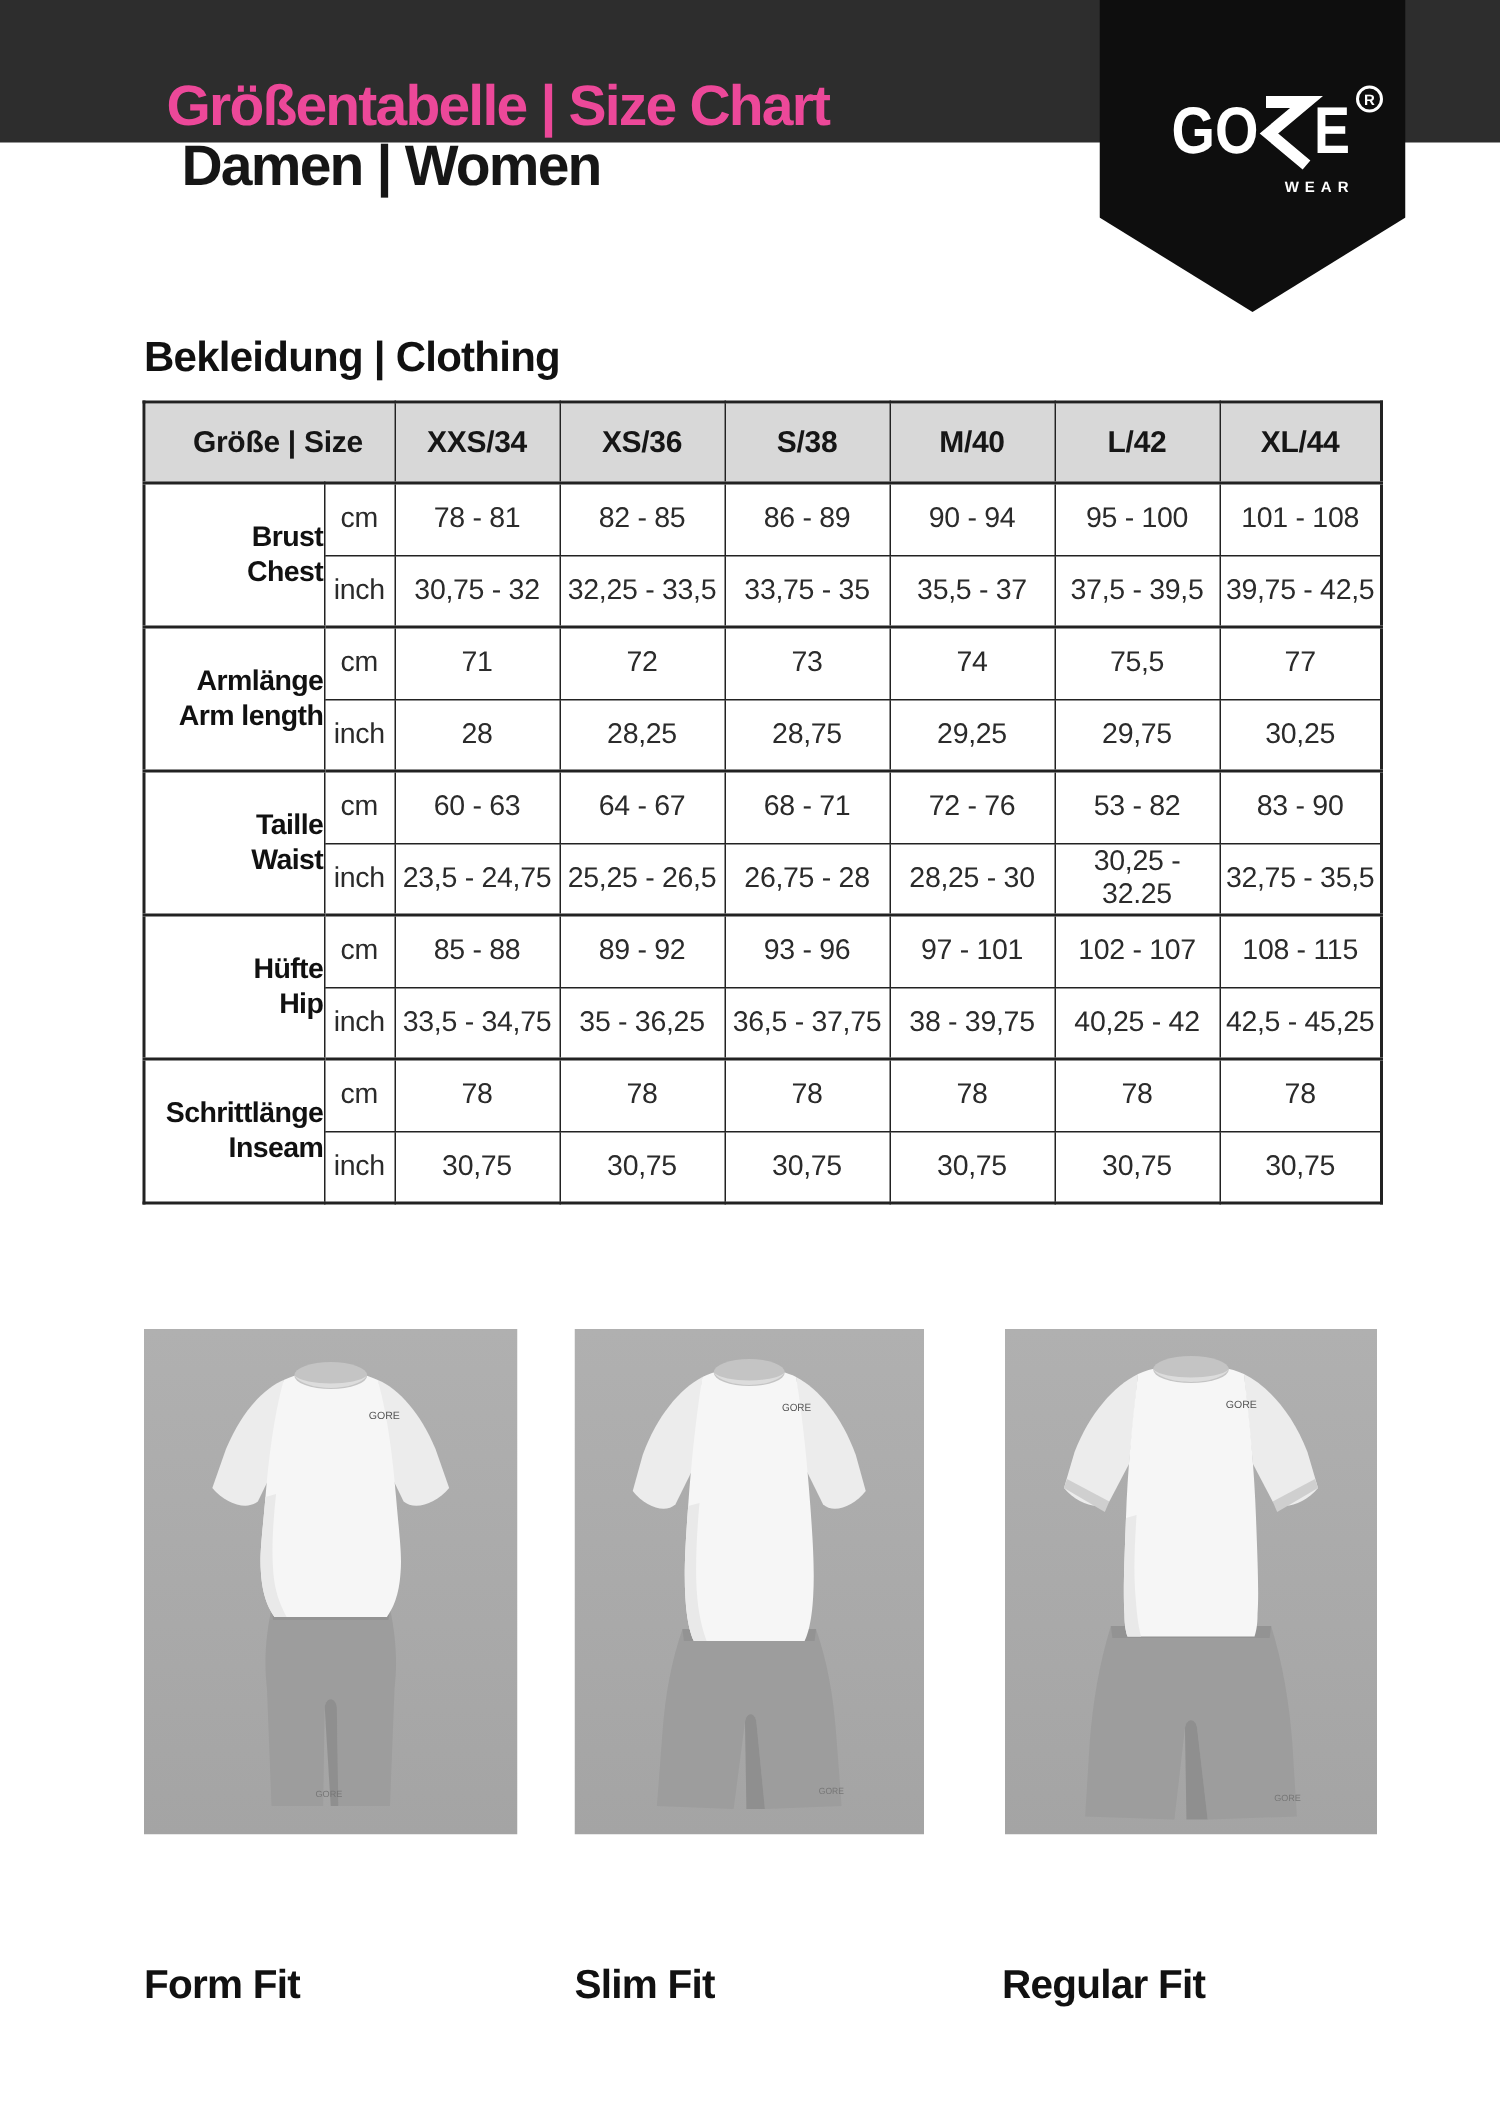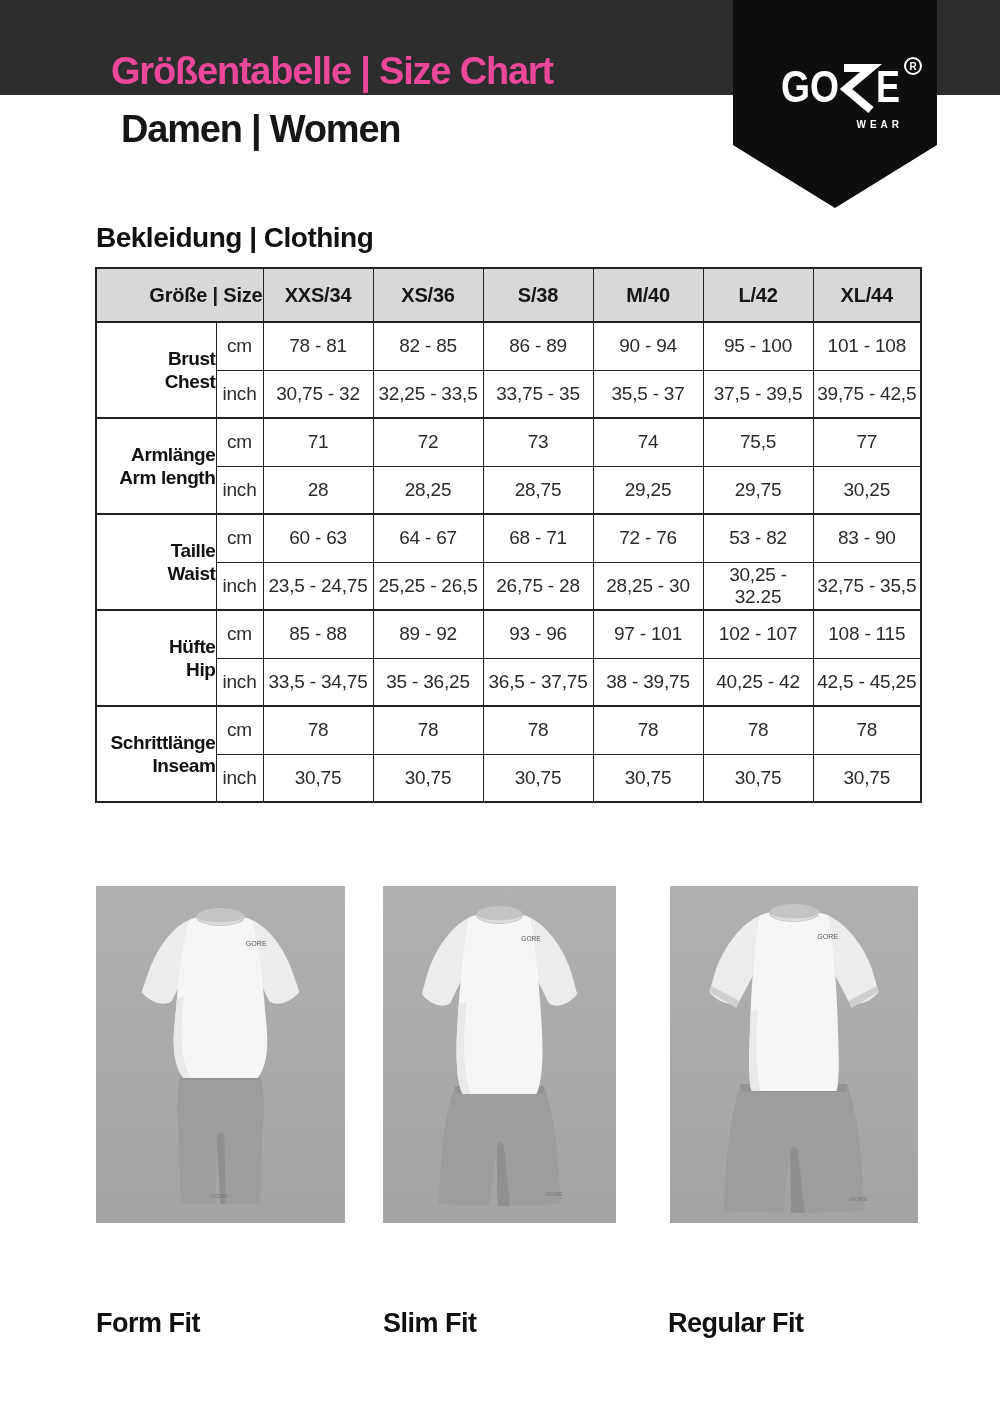--- a/index.html
+++ b/index.html
@@ -10,21 +10,21 @@
     overflow:hidden;
   }
 
   
   .topbar { position:absolute; left:0; top:0; width:1000px; height:95px; background:#2d2d2d; }
   .title {
     position:absolute; left:111px; top:50px; font-size:38px; font-weight:bold;
     color:#ec4899; letter-spacing:-1.2px; white-space:nowrap;
   }
   .subtitle {
-    position:absolute; left:121px; top:108px; font-size:38px; font-weight:bold;
+    position:absolute; left:121px; top:90px; font-size:38px; font-weight:bold;
     color:#161616; letter-spacing:-1.2px; white-space:nowrap;
   }
   .badge { position:absolute; left:733px; top:0; width:204px; height:208px; }
 
   
   .section-heading {
     position:absolute; left:96px; top:222px; font-size:28px; font-weight:bold;
     color:#111; letter-spacing:-0.5px;
   }
 
@@ -34,21 +34,21 @@
     table-layout:fixed; width:825px; border:2px solid #222;
   }
   .size-table th, .size-table td {
     border:1px solid #222; text-align:center; vertical-align:middle;
     padding:0; overflow:hidden;
   }
   .size-table thead th {
     background:#d8d8d8; height:54px; font-size:20px; font-weight:bold;
     border-bottom:2px solid #222; letter-spacing:-0.2px;
   }
-  .size-table thead th.corner { text-align:right; padding-left:11px; }
+  .size-table thead th.corner { text-align:center; padding-left:11px; }
   .size-table tbody td { height:48px; font-size:19px; color:#2b2b2b; letter-spacing:-0.2px; }
   .size-table td.rowlabel {
     text-align:right; padding-left:8px; font-weight:bold; color:#111;
     font-size:19px; line-height:1.22; letter-spacing:-0.4px;
   }
   .size-table tr.g-first td { border-top:2px solid #222; }
 
   
   .fit-card { position:absolute; top:886px; }
   .fit-label {

